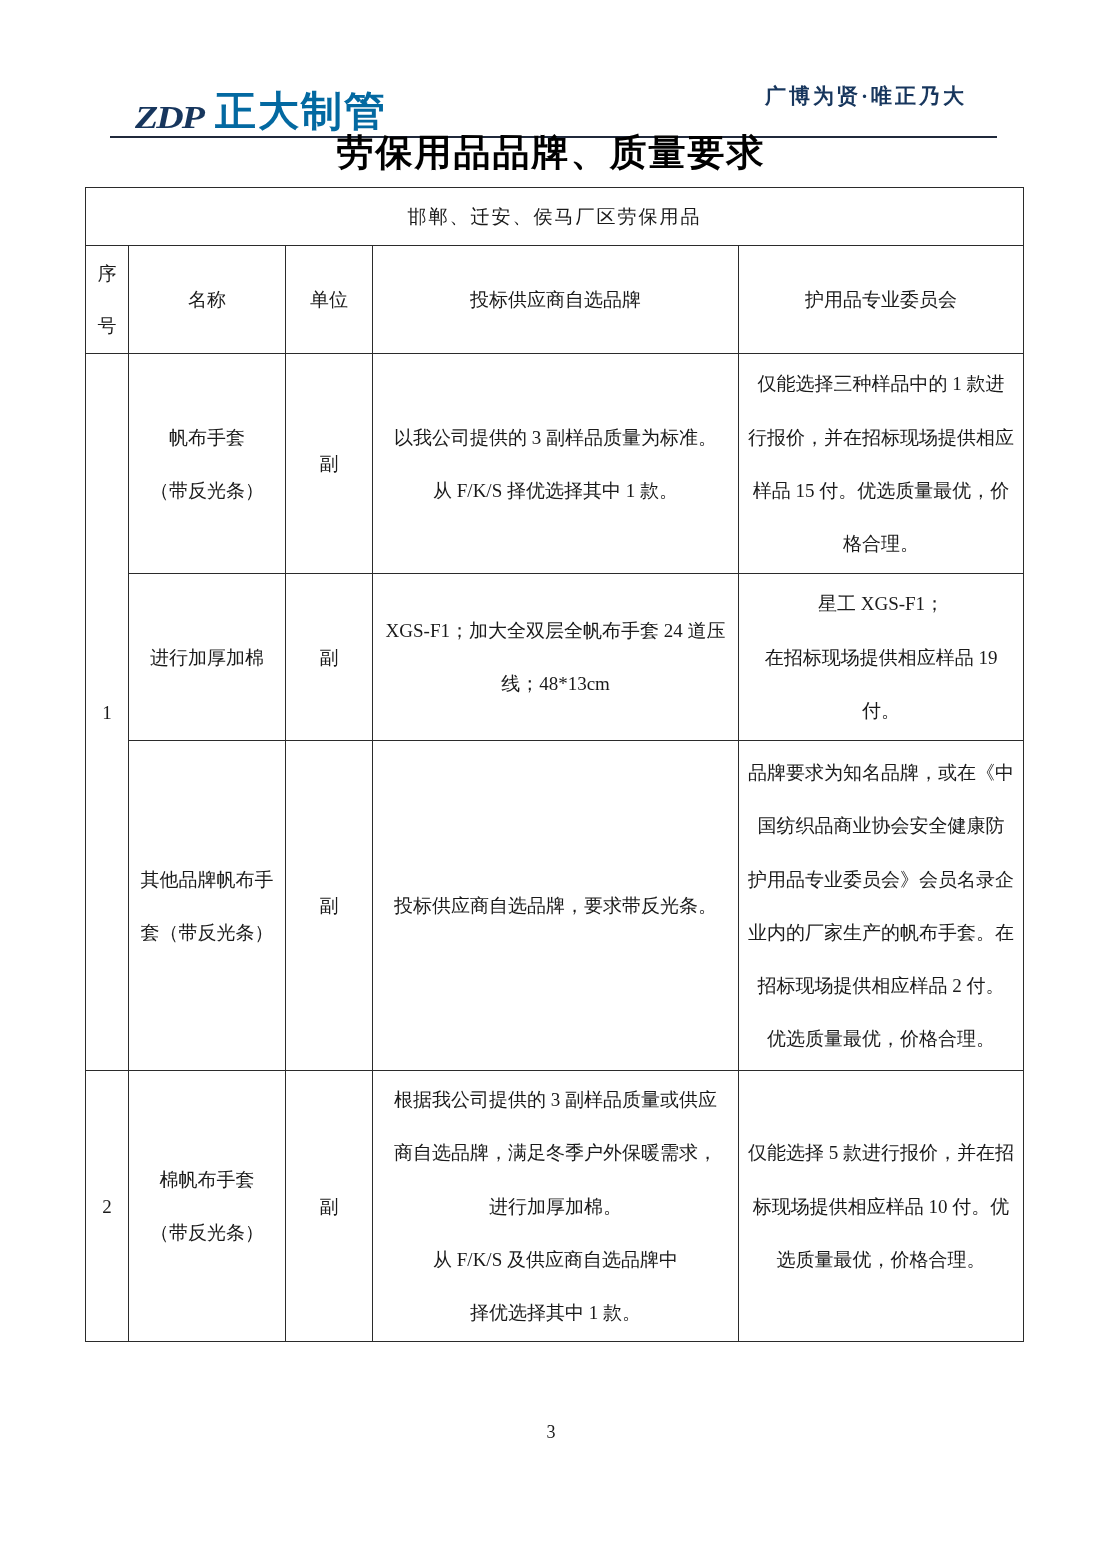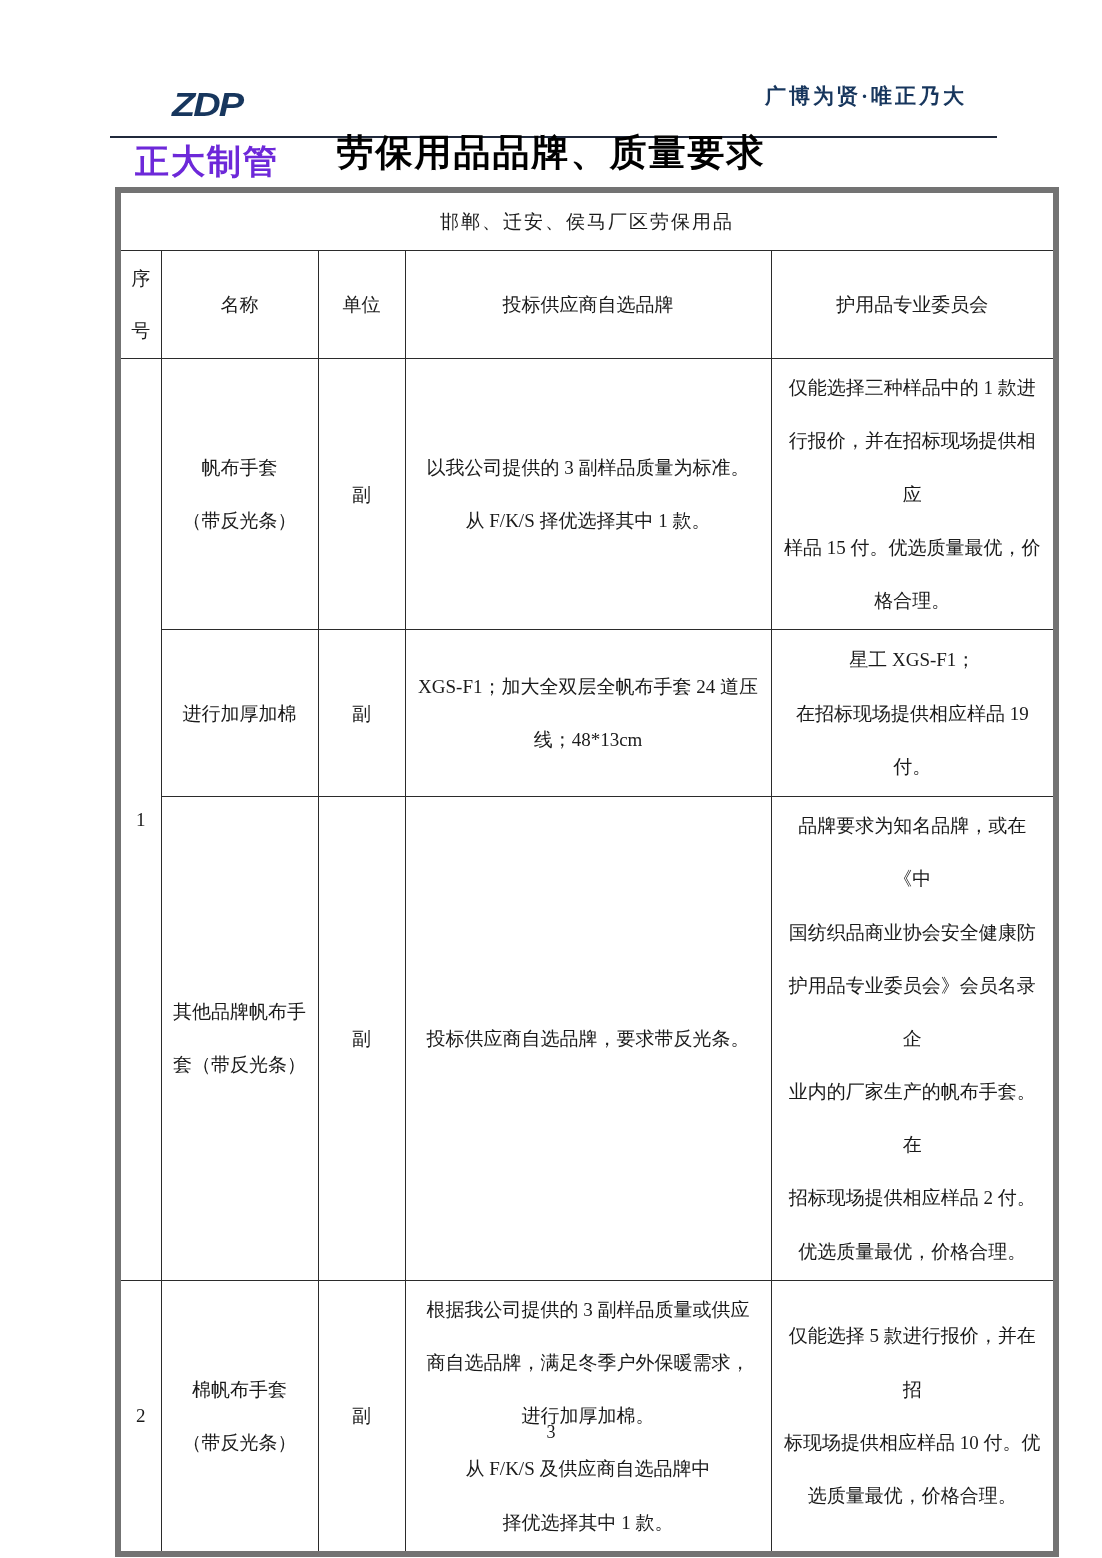--- a/index.html
+++ b/index.html
@@ -19,37 +19,36 @@
     left: 110px;
     right: 105px;
     top: 82px;
     height: 54px;
   }
   .logo {
     position: absolute;
     left: 25px;
     top: 2px;
     display: flex;
-    align-items: center;
+    align-items: flex-end;
     gap: 12px;
-    font-family: Liberation Sans, sans-serif;
-    flex-direction: column;
+    font-family: Liberation Serif, serif;
   }
   .logo-zdp {
     font-size: 38px;
     font-weight: 900;
     font-style: italic;
     letter-spacing: -2px;
     color: #17365d;
     transform: scaleY(0.85);
   }
   .logo-company {
-    font-size: 34px;
+    font-size: 41px;
     font-weight: 700;
-    color: #6d28d9;
+    color: #0369a1;
     letter-spacing: 2px;
   }
   .motto {
     position: absolute;
     right: 30px;
     top: 0;
     font-size: 21px;
     font-weight: 700;
     color: #17365d;
     letter-spacing: 3px;
@@ -87,21 +86,21 @@
     border: 1px solid #2b2b2b;
     text-align: center;
     vertical-align: middle;
     font-size: 19px;
     font-weight: 400;
     line-height: 2.8;
     white-space: pre-line;
     padding: 2px 8px;
     color: #1a1a1a;
   }
-  table.req-table { border: 6px solid #737373; margin-left: 30px; }
+  table.req-table { border: 1px solid #737373; }
   td.span-header {
     font-size: 27px;
     letter-spacing: 2px;
     line-height: 1.6;
     padding: 6px 4px;
   }
   tr.col-header td { line-height: 2.7; }
   
   .page-number {
     position: absolute;

